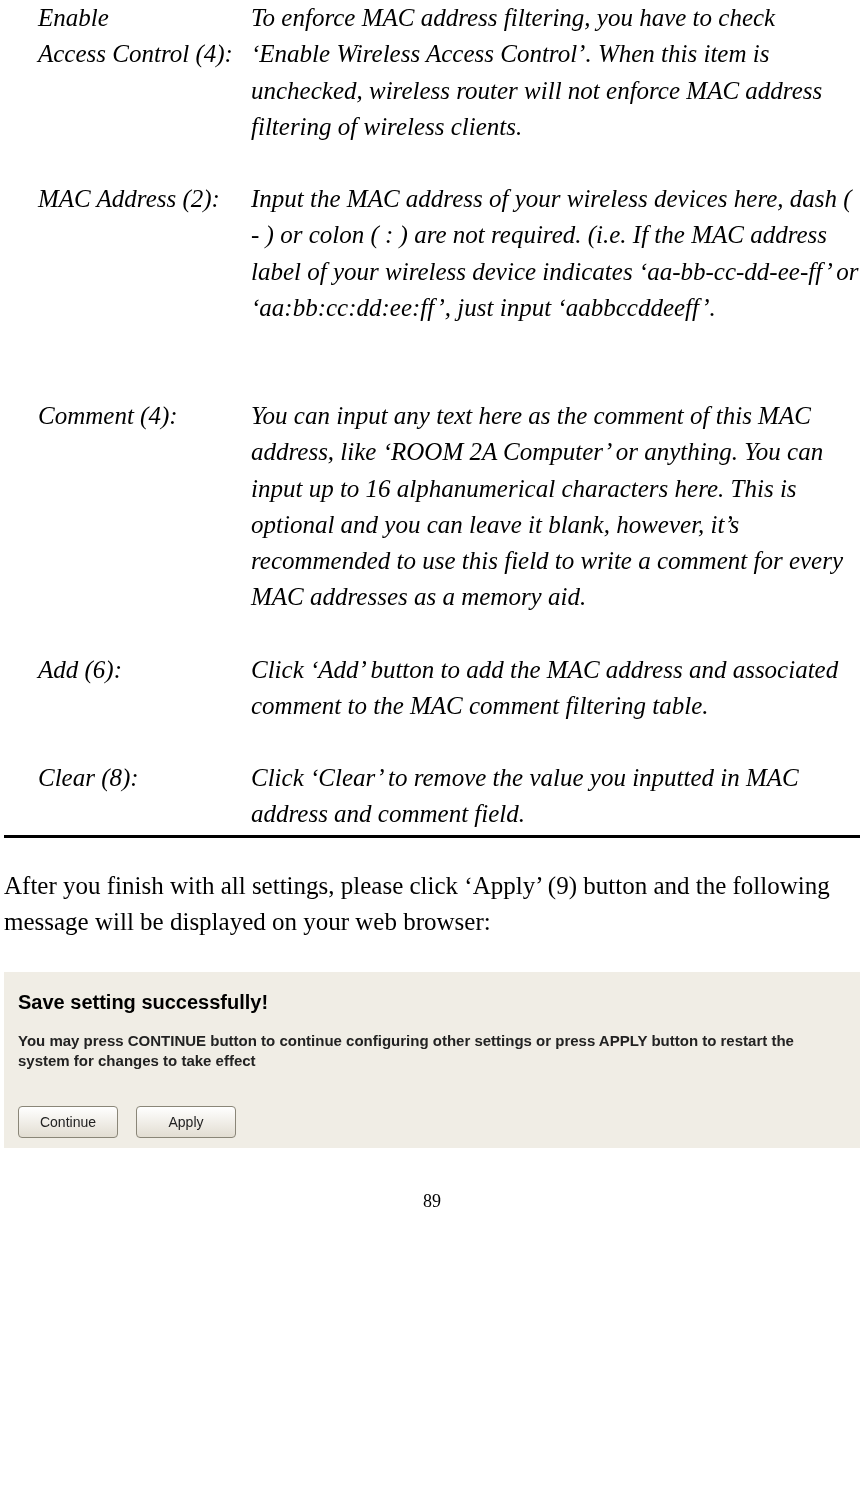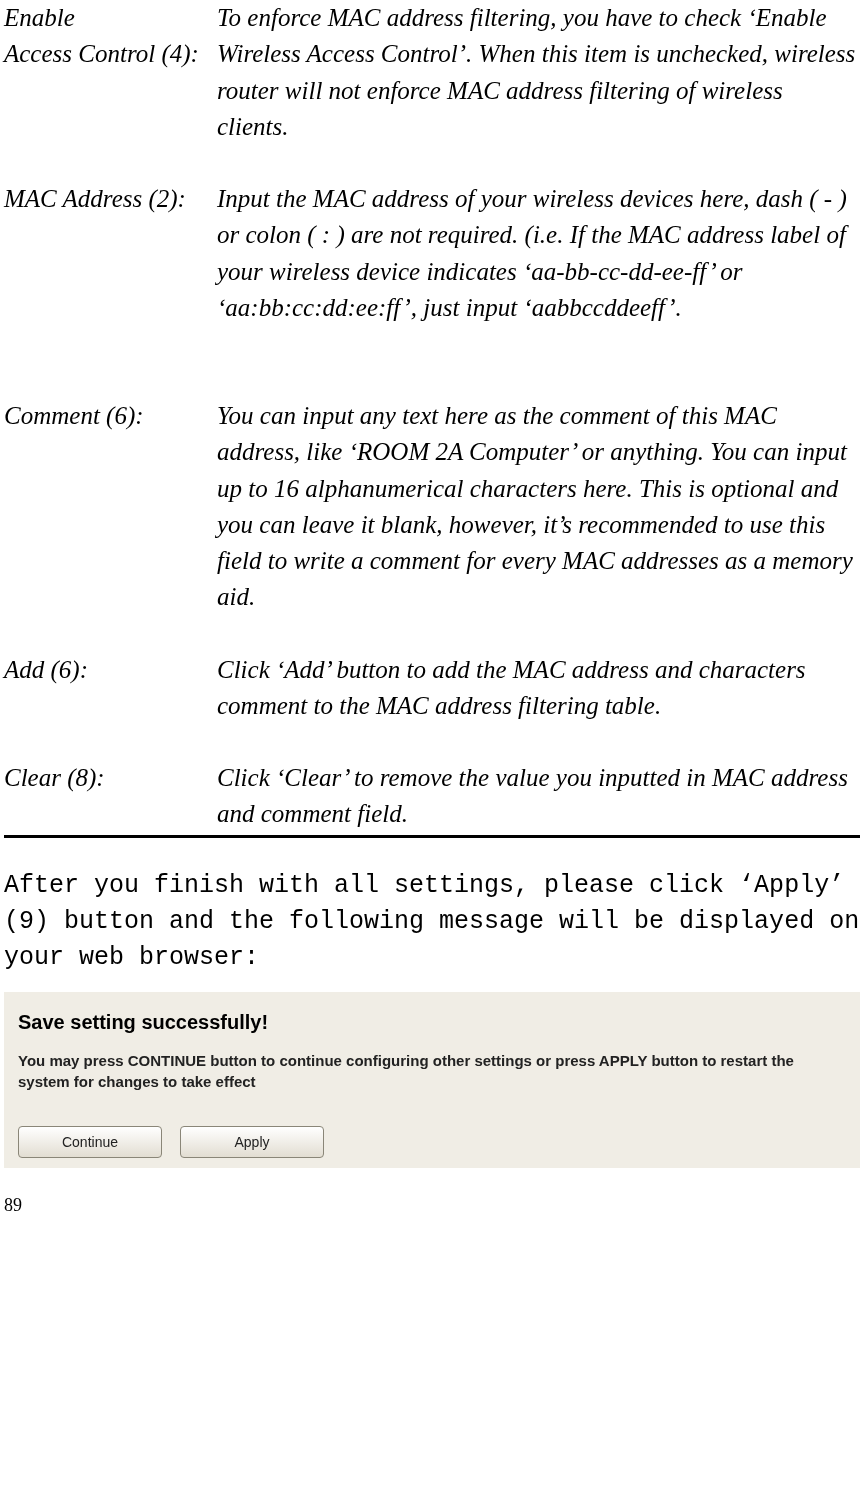--- a/index.html
+++ b/index.html
@@ -8,20 +8,21 @@
       font-family: Georgia, 'Times New Roman', serif;
       font-size: 25px;
       color: #000;
       background: #fff;
       width: 864px;
       padding: 0 4px;
       line-height: 1.45;
     }
     .defs {
       margin-top: 0;
+      margin-left: 34px;
     }
     .def-row {
       display: flex;
       align-items: flex-start;
     }
     .def-term {
       font-style: italic;
       flex: 0 0 213px;
       padding-right: 8px;
     }
@@ -31,56 +32,55 @@
       flex: 1;
     }
     .spacer { height: 36px; }
     .spacer-big { height: 72px; }
     .rule {
       border-top: 3px solid #000;
       margin: 2px 0 30px 0;
     }
     .after-text {
       font-style: normal;
-      margin: 0 0 16px 0;
-      font-family: Liberation Mono, monospace;
+      margin: 0 0 32px 0;
     }
     .browser-box {
       background: #f0ede5;
       padding: 16px 14px 10px 14px;
       font-family: Arial, Helvetica, sans-serif;
     }
     .browser-title {
       font-weight: bold;
       font-size: 20px;
       margin: 0 0 14px 0;
     }
     .browser-desc {
       font-size: 15px;
       color: #222;
       margin: 0 0 34px 0;
       line-height: 1.35;
       font-weight: bold;
     }
     .btn-row { display: flex; gap: 18px; }
     .btn {
-      width: 144px;
+      width: 100px;
       height: 32px;
       background: linear-gradient(#ffffff, #e2ddd2);
       border: 1px solid #8a8678;
       border-radius: 4px;
       font-family: Arial, Helvetica, sans-serif;
       font-size: 14px;
       color: #222;
       cursor: pointer;
     }
     .page-no {
-      text-align: left;
+      text-align: center;
       font-size: 18px;
-      margin-top: 24px;
+      margin-top: 40px;
     }
   </style>
 </head>
 <body>
 
 <div class="defs">
 
   <div class="def-row">
     <div class="def-term">
       <span class="def-term-line">Enable</span>
@@ -95,32 +95,32 @@
     <div class="def-term">
       <span class="def-term-line">MAC Address (2):</span>
     </div>
     <div class="def-desc">Input the MAC address of your wireless devices here, dash ( - ) or colon ( : ) are not required. (i.e. If the MAC address label of your wireless device indicates ‘aa-bb-cc-dd-ee-ff’ or ‘aa:bb:cc:dd:ee:ff’, just input ‘aabbccddeeff’.</div>
   </div>
 
   <div class="spacer-big"></div>
 
   <div class="def-row">
     <div class="def-term">
-      <span class="def-term-line">Comment (6):</span>
+      <span class="def-term-line">Comment (4):</span>
     </div>
     <div class="def-desc">You can input any text here as the comment of this MAC address, like ‘ROOM 2A Computer’ or anything. You can input up to 16 alphanumerical characters here. This is optional and you can leave it blank, however, it’s recommended to use this field to write a comment for every MAC addresses as a memory aid.</div>
   </div>
 
   <div class="spacer"></div>
 
   <div class="def-row">
     <div class="def-term">
       <span class="def-term-line">Add (6):</span>
     </div>
-    <div class="def-desc">Click ‘Add’ button to add the MAC address and characters comment to the MAC address filtering table.</div>
+    <div class="def-desc">Click ‘Add’ button to add the MAC address and associated comment to the MAC comment filtering table.</div>
   </div>
 
   <div class="spacer"></div>
 
   <div class="def-row">
     <div class="def-term">
       <span class="def-term-line">Clear (8):</span>
     </div>
     <div class="def-desc">Click ‘Clear’ to remove the value you inputted in MAC address and comment field.</div>
   </div>

